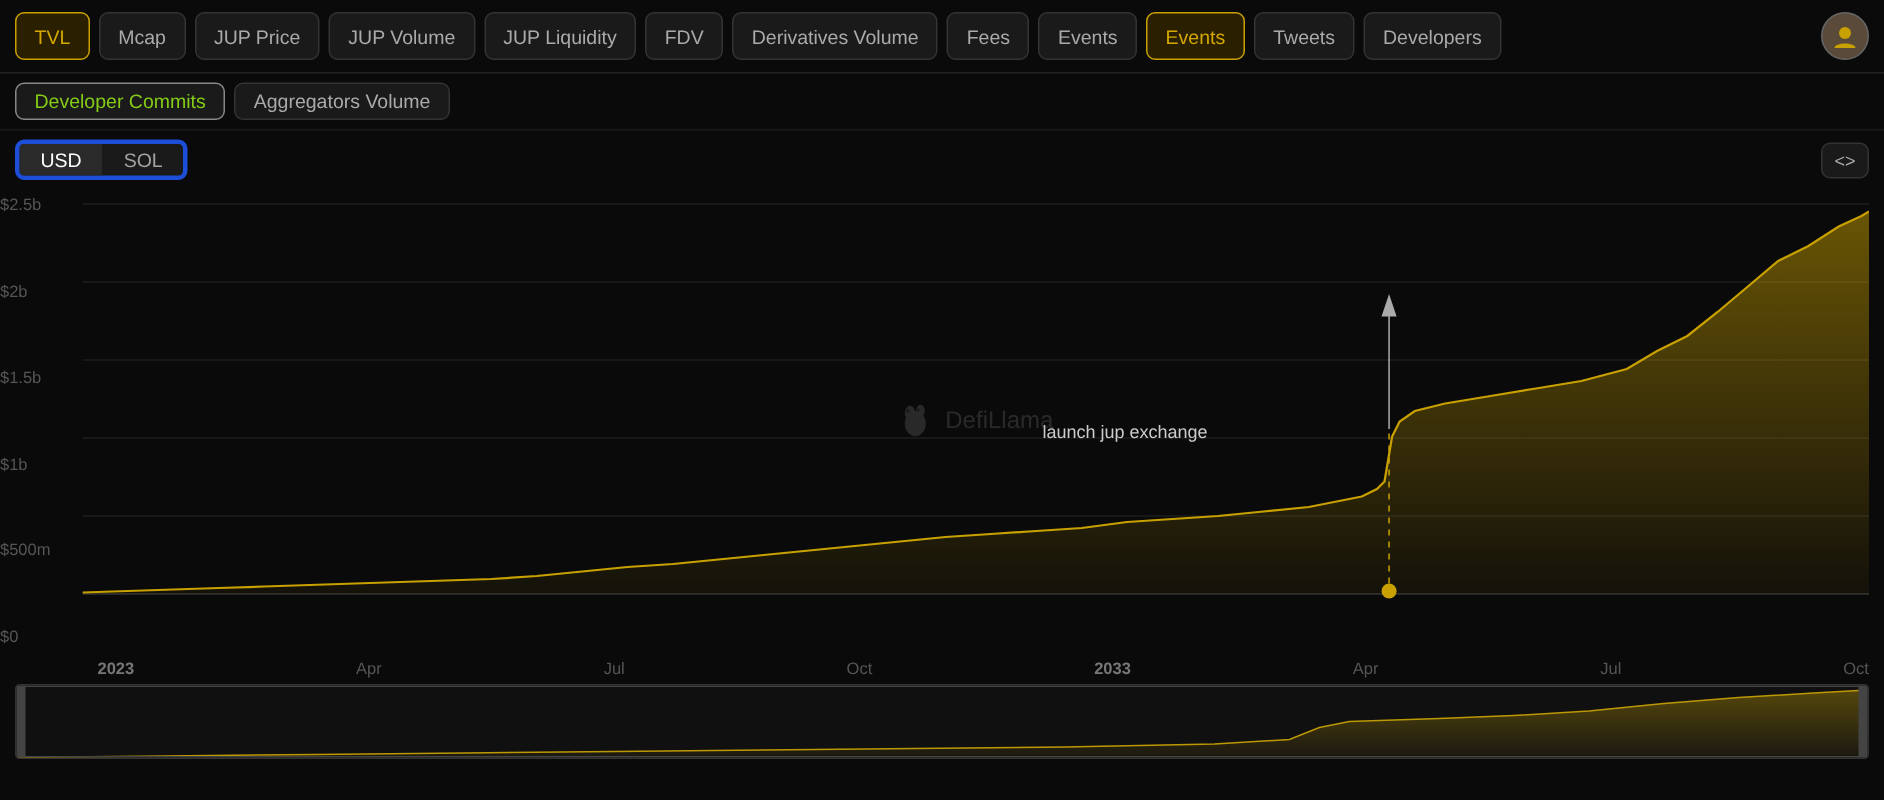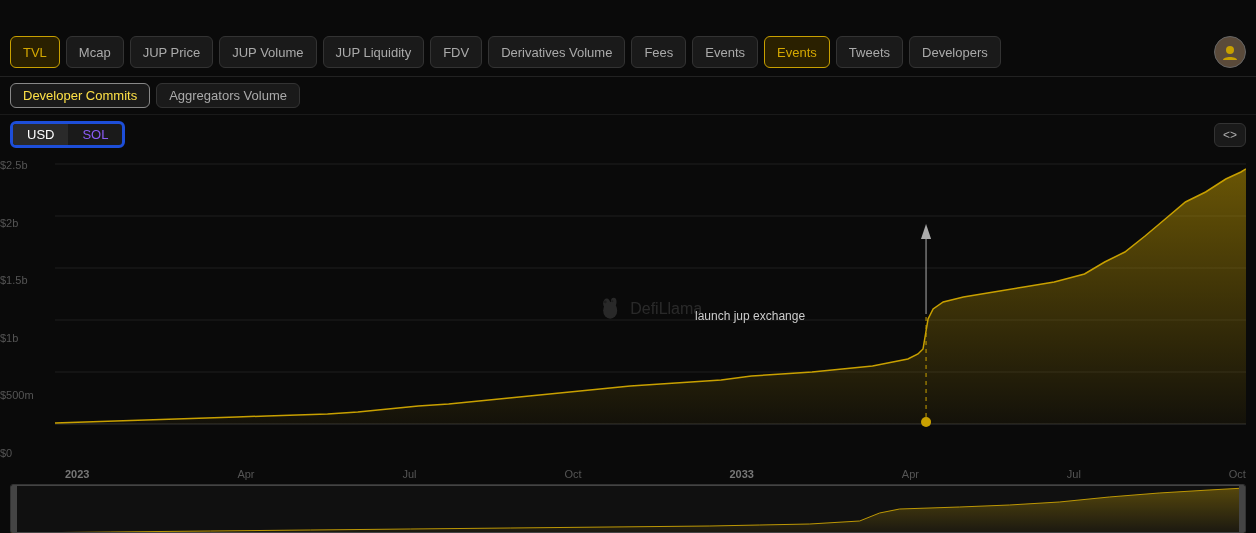--- a/index.html
+++ b/index.html
@@ -12,21 +12,20 @@
       height: 533px;
       overflow: hidden;
     }
 
     .top-nav {
       display: flex;
       flex-wrap: wrap;
       gap: 6px;
       padding: 8px 10px;
       border-bottom: 1px solid #222;
-      margin-top: 28px;
     }
 
     .nav-btn {
       background: #1a1a1a;
       border: 1px solid #333;
       color: #aaa;
       padding: 4px 12px;
       border-radius: 6px;
       cursor: pointer;
       font-size: 13px;
@@ -52,42 +51,42 @@
       color: #aaa;
       padding: 4px 12px;
       border-radius: 6px;
       cursor: pointer;
       font-size: 13px;
     }
 
     .sub-btn.active {
       background: #1a1a1a;
       border-color: #888;
-      color: #fde047;
+      color: #84cc16;
     }
 
     .currency-row {
       display: flex;
       align-items: center;
       justify-content: space-between;
       padding: 6px 10px;
     }
 
     .currency-group {
       display: flex;
       background: #1a1a1a;
       border: 3px solid #1d4ed8;
       border-radius: 6px;
       overflow: hidden;
     }
 
     .currency-btn {
       padding: 3px 14px;
       cursor: pointer;
-      color: #8b5cf6;
+      color: #a3a3a3;
       font-size: 13px;
       border: none;
       background: transparent;
     }
 
     .currency-btn.active {
       background: #2a2a2a;
       color: #fff;
     }
 

